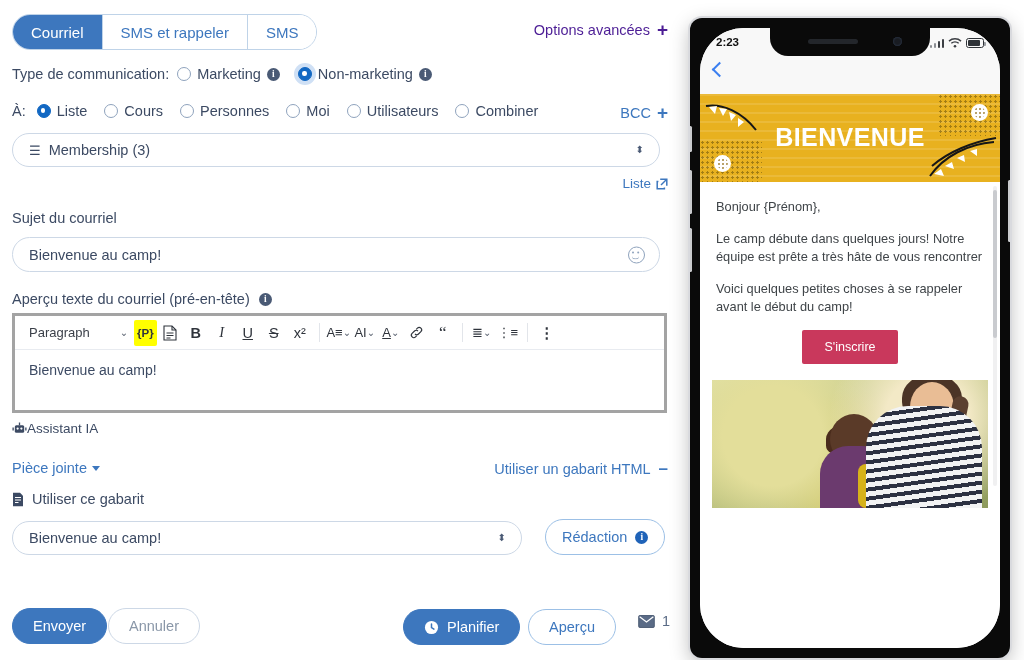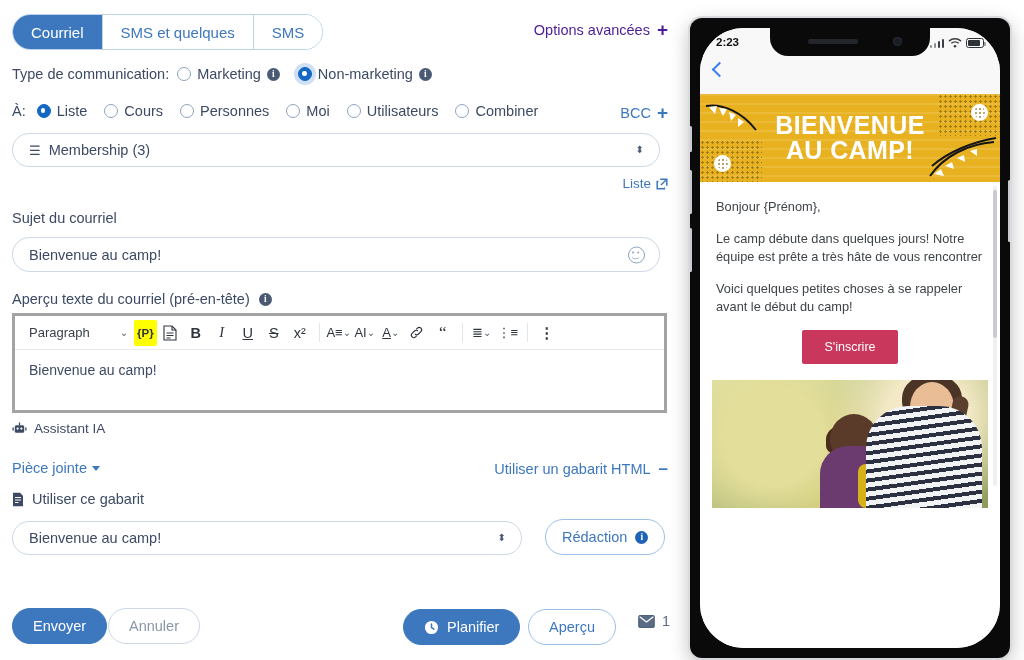--- a/index.html
+++ b/index.html
@@ -84,21 +84,21 @@
   .editor { position:absolute; left:12px; top:313px; width:655px; height:100px; border:3px solid #a3a3a3; background:#fff; }
   .etoolbar { height:34px; border-bottom:1px solid #e8ebf0; display:flex; align-items:center; padding:0 8px; gap:0; }
   .para { display:flex; align-items:center; gap:30px; font-size:13px; color:#3a3f48; padding:0 6px; cursor:pointer; }
   .chev { font-size:10px; color:#5a6270; }
   .tb { display:flex; align-items:center; justify-content:center; min-width:26px; height:26px;
         font-size:14.5px; color:#2f343c; cursor:pointer; }
   .tb.ph { background:#ffff00; color:#2f343c; font-size:11.5px; font-weight:600; padding:1px 3px; min-width:0; border-radius:2px; }
   .tbsep { width:1px; height:19px; background:#e2e5ea; margin:0 6px; }
   .ebody { padding:12px 14px; font-size:14px; color:#3c4a63; }
 
-  .ai { position:absolute; left:12px; top:421px; display:flex; align-items:center; gap:7px;
+  .ai { position:absolute; left:12px; top:421px; display:flex; align-items:center; 
         font-size:13.5px; color:#3c4a63; cursor:pointer; }
 
   .attach { position:absolute; left:12px; top:460px; font-size:14.5px; color:#3d77be;
             display:flex; align-items:center; gap:5px; cursor:pointer; }
   .tmpl-toggle { position:absolute; right:16px; top:460px; font-size:14.5px; color:#3d77be;
                  display:flex; align-items:center; gap:8px; cursor:pointer; }
   .minus { font-size:17px; font-weight:800; line-height:1; }
 
   .usetmpl { position:absolute; left:12px; top:491px; display:flex; align-items:center; gap:8px;
              font-size:14.5px; color:#3c4a63; cursor:pointer; }
@@ -213,21 +213,21 @@
 
 <div id="root">
 
   <div class="composer">
 
     <div class="tabs">
       <div class="tab active">
           <span>Courriel</span>
         </div>
       <div class="tab">
-          <span>SMS et quelques</span>
+          <span>SMS et rappeler</span>
         </div>
       <div class="tab">
           <span>SMS</span>
         </div>
     </div>
 
     <div class="adv-opts">
       <span>Options avancées</span>
       <span class="plus">+</span>
     </div>
@@ -463,21 +463,20 @@
           </span>
           <span class="bunt br">
             <svg width="70" height="44" viewBox="0 0 70 44">
               <path d="M2 40C16 20 40 8 66 6" fill="none" stroke="#171717" stroke-width="2"></path>
               <path d="M6 38l7-5 3 7zM17 30l7-4 2 7zM29 22l7-3 1 7zM42 15l7-2v7z" fill="#fff"></path>
               <path d="M4 30C20 16 44 6 68 2" fill="none" stroke="#171717" stroke-width="2"></path>
             </svg>
           </span>
           <h1>
             <span>BIENVENUE</span><br>
-            <span>AU CAMP!</span>
           </h1>
         </div>
 
         <div class="mbody">
           <p>Bonjour {Prénom},</p>
           <p>Le camp débute dans quelques jours! Notre équipe est prête a très hâte de vous rencontrer</p>
           <p>Voici quelques petites choses à se rappeler avant le début du camp!</p>
           <div class="cta-wrap">
             <span class="cta">S'inscrire</span>
           </div>

